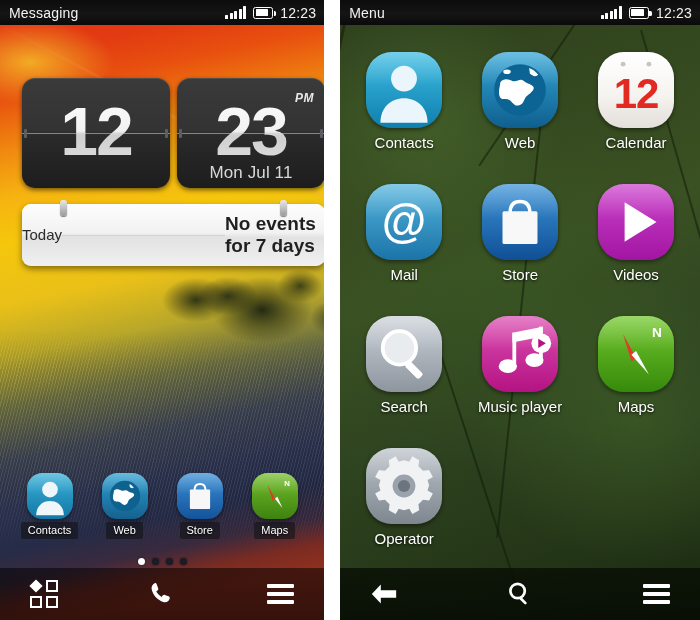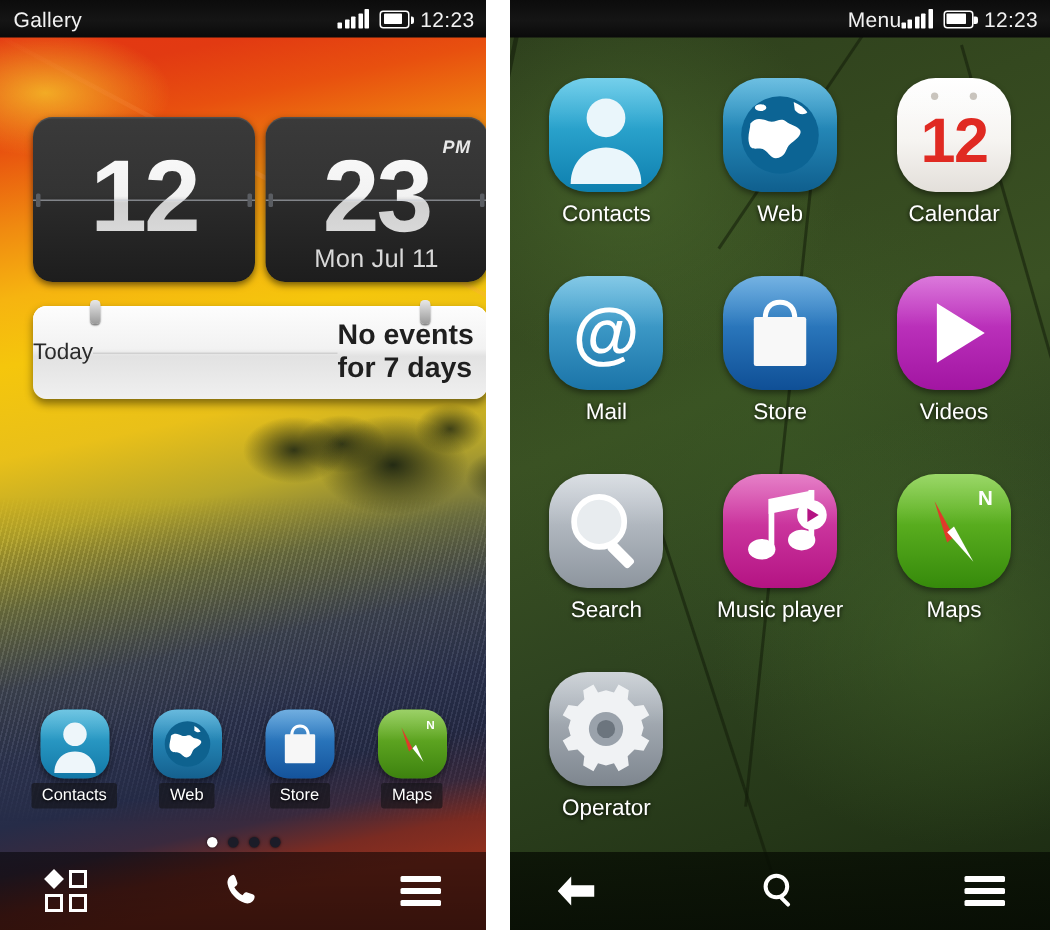--- a/index.html
+++ b/index.html
@@ -5,21 +5,21 @@
   * { margin:0; padding:0; box-sizing:border-box; }
   html,body {
     width:700px; height:620px; overflow:hidden;
     background:#000;
     font-family:"Liberation Sans", sans-serif;
   }
   .stage { position:relative; width:700px; height:620px; display:flex; background:#fff; }
 
   
   .panel { position:relative; width:347px; height:620px; overflow:hidden; }
-  .panel.right { width:385px; margin-left:16px;text-align:right; }
+  .panel.right { width:385px; margin-left:16px; }
 
   
   .wall-feather { position:absolute; inset:0;
     background:
       radial-gradient(ellipse 70px 46px at 262px 310px, rgba(28,36,18,.95) 0%, rgba(28,36,18,0) 72%),
       radial-gradient(ellipse 46px 30px at 196px 300px, rgba(32,40,20,.9) 0%, rgba(32,40,20,0) 74%),
       radial-gradient(ellipse 40px 26px at 228px 296px, rgba(32,40,20,.85) 0%, rgba(32,40,20,0) 74%),
       radial-gradient(ellipse 30px 22px at 300px 286px, rgba(30,38,18,.8) 0%, rgba(30,38,18,0) 76%),
       radial-gradient(ellipse 34px 24px at 336px 318px, rgba(30,38,18,.75) 0%, rgba(30,38,18,0) 76%),
       radial-gradient(ellipse 120px 60px at 30px 62px, rgba(245,190,40,.85) 0%, rgba(245,150,30,0) 70%),
@@ -148,21 +148,21 @@
 <body>
 
 <div class="stage">
 
   <div class="panel left">
     <div class="wall-feather">
         <div class="shaft"></div>
       </div>
 
     <div class="statusbar">
-      <div class="sb-title">Gallery</div>
+      <div class="sb-title">Messaging</div>
       <div class="sb-right">
         <div class="signal">
             <i></i>
             <i></i>
             <i></i>
             <i></i>
             <i></i>
           </div>
         <div class="battery">
             <span></span>

